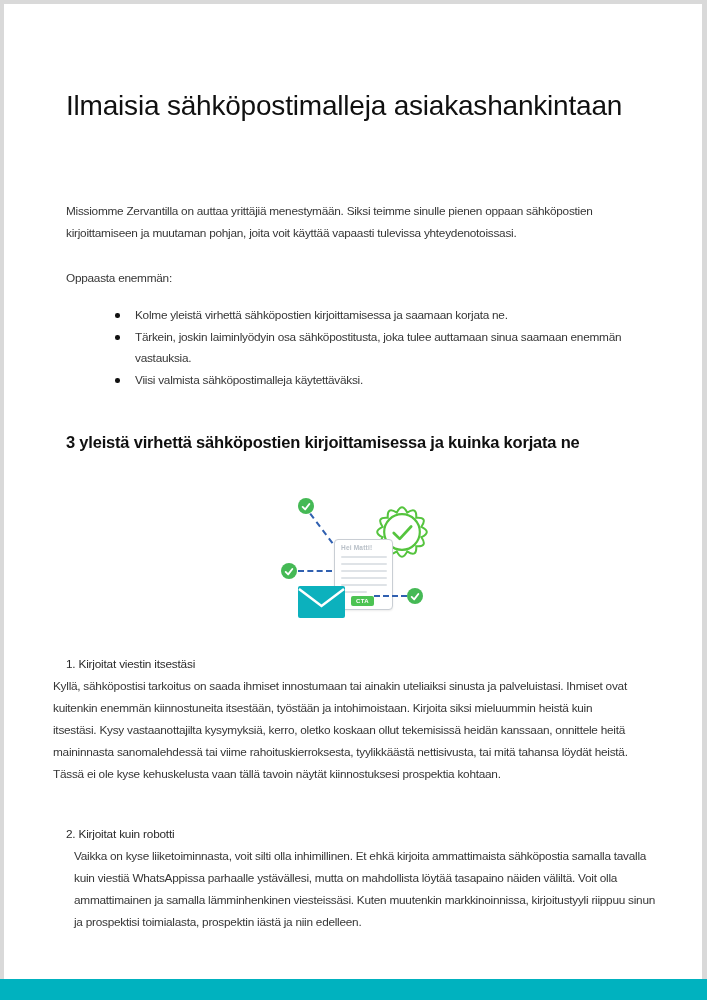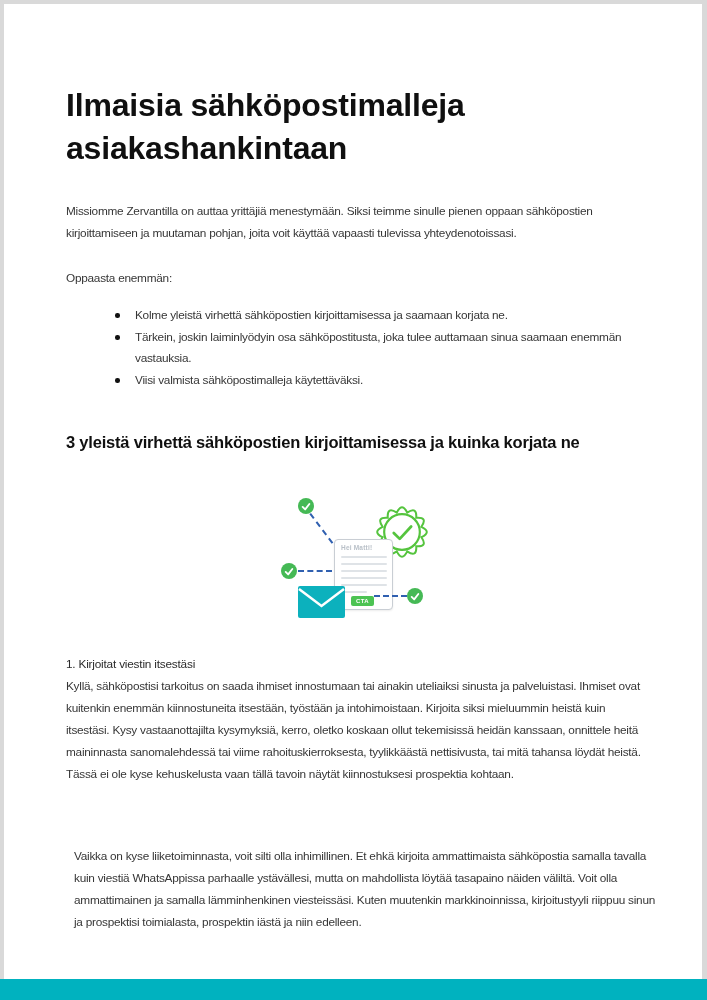--- a/index.html
+++ b/index.html
@@ -15,21 +15,21 @@
   .page {
     position: absolute;
     left: 4px; top: 4px;
     width: 698px; height: 996px;
     background: #ffffff;
   }
 
   
   .doc-title {
     position: absolute; left: 62px; top: 80px; width: 590px;
-    font-size: 32px; font-weight: bold; color: #101010;
+    font-size: 28px; font-weight: normal; color: #101010;
     line-height: 43px; letter-spacing: -0.2px;
   }
   .intro {
     position: absolute; left: 62px; top: 196px; width: 584px;
     font-size: 11.8px; color: #363636; line-height: 22px; letter-spacing: -0.25px;
   }
   .list-intro {
     position: absolute; left: 62px; top: 263px; width: 584px;
     font-size: 11.8px; color: #363636; line-height: 22px; letter-spacing: -0.25px;
   }
@@ -44,21 +44,21 @@
     width: 4.5px; height: 4.5px; border-radius: 50%; background: #111;
   }
   .section-heading {
     position: absolute; left: 62px; top: 429px;
     font-size: 16.5px; font-weight: bold; color: #101010;
     letter-spacing: -0.2px; white-space: nowrap;
   }
   .sec-title { font-size: 11.8px; font-weight: normal; color: #2b2b2b; line-height: 22px; letter-spacing: -0.2px; }
   .sec-body  { font-size: 11.8px; color: #363636; line-height: 22px; letter-spacing: -0.25px; }
   .sec-1-title { position: absolute; left: 62px; top: 649px; width: 584px; }
-  .sec-1-body  { position: absolute; left: 62px; top: 671px; width: 584px; }
+  .sec-1-body  { position: absolute; left: 49px; top: 671px; width: 584px; }
   .sec-2-title { position: absolute; left: 62px; top: 819px; width: 584px; }
   .sec-2-body  { position: absolute; left: 70px; top: 841px; width: 584px; }
 
   
   .illustration { position: absolute; left: 276px; top: 486px; width: 172px; height: 142px; }
 
   .badge { position: absolute; left: 90px; top: 10px; z-index: 1; }
 
   .letter-card {
     position: absolute; left: 54px; top: 49px; z-index: 2;
@@ -178,18 +178,19 @@
       </div>
 
       <div class="dash dash-diag"></div>
       <div class="dash dash-h1"></div>
       <div class="dash dash-h2"></div>
     </div>
 
     <h3 class="sec-title sec-1-title">1. Kirjoitat viestin itsestäsi</h3>
     <p class="sec-body sec-1-body">Kyllä, sähköpostisi tarkoitus on saada ihmiset innostumaan tai ainakin uteliaiksi sinusta ja palveluistasi. Ihmiset ovat kuitenkin enemmän kiinnostuneita itsestään, työstään ja intohimoistaan. Kirjoita siksi mieluummin heistä kuin itsestäsi. Kysy vastaanottajilta kysymyksiä, kerro, oletko koskaan ollut tekemisissä heidän kanssaan, onnittele heitä maininnasta sanomalehdessä tai viime rahoituskierroksesta, tyylikkäästä nettisivusta, tai mitä tahansa löydät heistä. Tässä ei ole kyse kehuskelusta vaan tällä tavoin näytät kiinnostuksesi prospektia kohtaan.</p>
 
+    <h3 class="sec-title sec-2-title">2. Kirjoitat kuin robotti</h3>
     <p class="sec-body sec-2-body">Vaikka on kyse liiketoiminnasta, voit silti olla inhimillinen. Et ehkä kirjoita ammattimaista sähköpostia samalla tavalla kuin viestiä WhatsAppissa parhaalle ystävällesi, mutta on mahdollista löytää tasapaino näiden väliltä. Voit olla ammattimainen ja samalla lämminhenkinen viesteissäsi. Kuten muutenkin markkinoinnissa, kirjoitustyyli riippuu sinun ja prospektisi toimialasta, prospektin iästä ja niin edelleen.</p>
 
   </div>
 
   <div class="footer-bar"></div>
 </div>
 
 </body></html>

